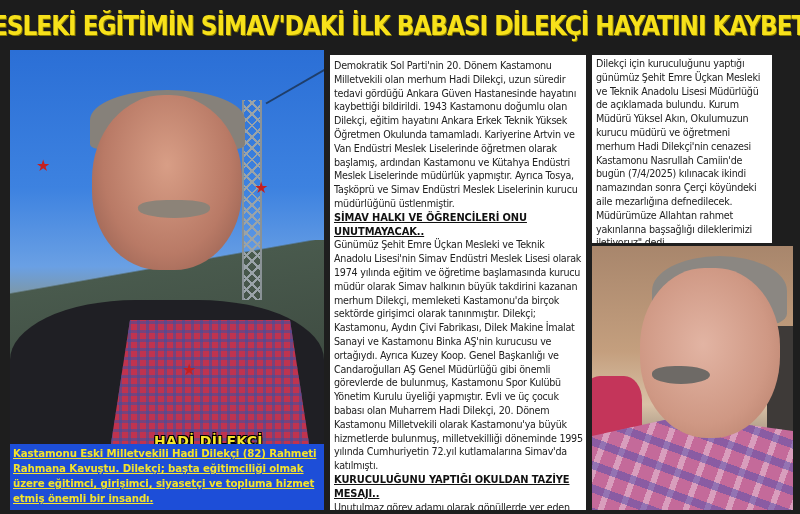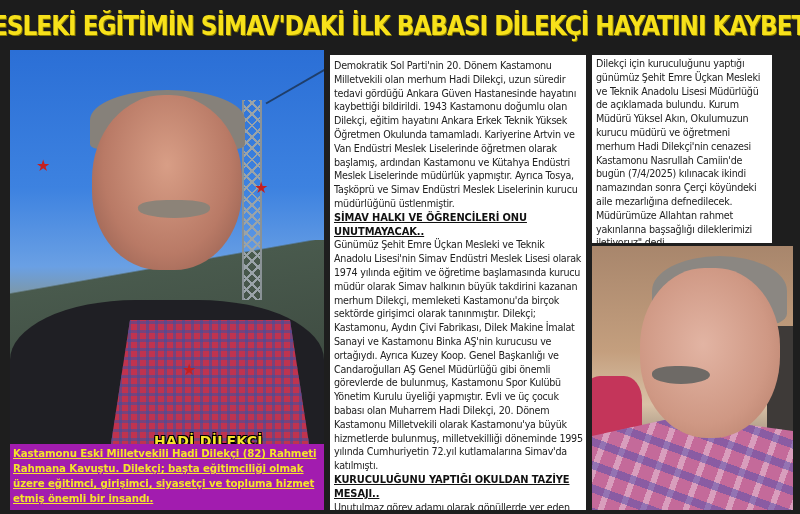--- a/index.html
+++ b/index.html
@@ -75,21 +75,21 @@
     .photo-label {
       position: absolute; left: 144px; top: 350px;
       font-family: "DejaVu Sans", sans-serif; font-weight: bold; font-size: 14px;
       color: #f5e42b; text-shadow: 1px 1px 0 #000, -1px -1px 0 #000, 1px -1px 0 #000, -1px 1px 0 #000;
       letter-spacing: 0.3px;
       margin-top: 33px;
     }
 
     .caption {
       position: absolute; left: 10px; top: 444px; width: 314px; height: 66px;
-      background: #a21caf; padding: 2px 3px;
+      background: #1d4ed8; padding: 2px 3px;
     }
     .caption p {
       font-family: "DejaVu Sans", sans-serif; font-weight: bold; font-size: 10.2px;
       line-height: 15px; color: #f5e42b; text-decoration: underline;
       letter-spacing: -0.1px;
     }
 
     .col-mid {
       position: absolute; left: 330px; top: 55px; width: 256px; height: 455px;
       background: #ffffff; padding: 4px 3px 0 4px; overflow: hidden;

